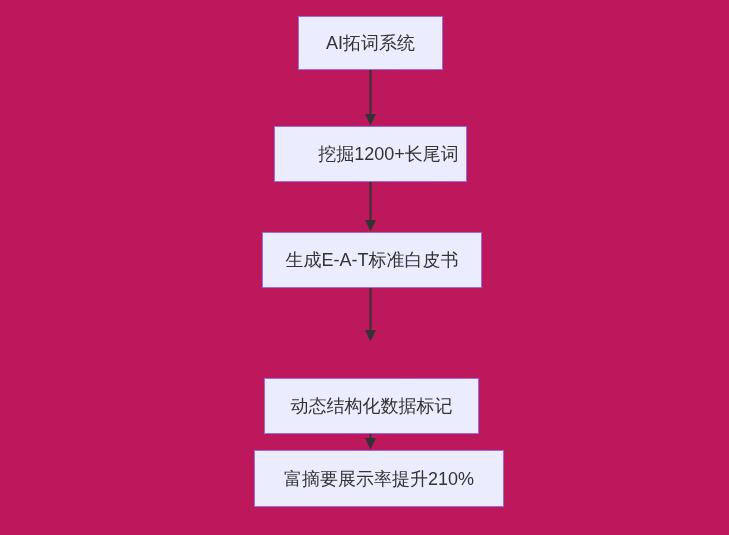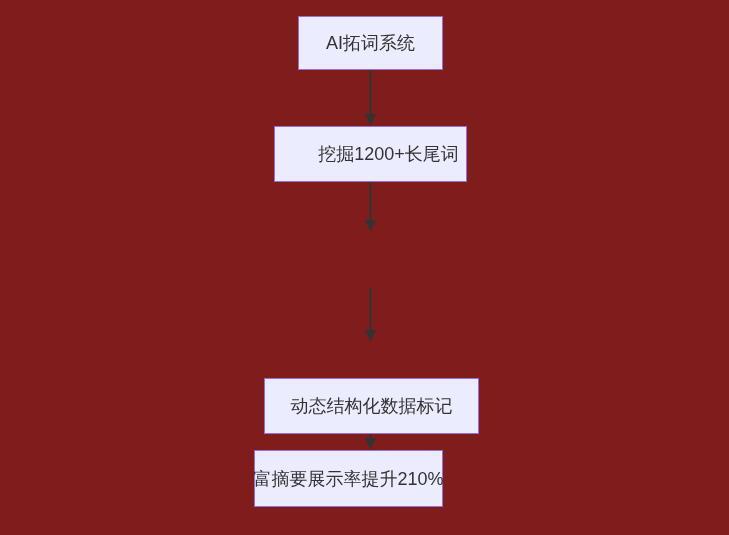--- a/index.html
+++ b/index.html
@@ -5,21 +5,21 @@
   html, body {
     margin: 0;
     padding: 0;
     background: #fafafa;
     font-family: "Liberation Sans", "DejaVu Sans", sans-serif;
   }
   .canvas {
     position: relative;
     width: 729px;
     height: 535px;
-    background: #7f1d1d;
+    background: #be185d;
     overflow: hidden;
   }
   .edges {
     position: absolute;
     left: 0;
     top: 0;
     width: 729px;
     height: 535px;
     pointer-events: none;
   }
@@ -33,21 +33,21 @@
     display: flex;
     align-items: center;
     justify-content: center;
     text-align: center;
     white-space: nowrap;
   }
   .n1 { left: 298px; top: 16px;  width: 145px; height: 54px; }
   .n2 { left: 274px; top: 126px; width: 193px; height: 56px; padding-left: 36px; }
   .n3 { left: 262px; top: 232px; width: 220px; height: 56px; }
   .n4 { left: 264px; top: 342px; width: 215px; height: 56px; margin-top: 36px; }
-  .n5 { left: 254px; top: 450px; width: 189px; height: 57px; }
+  .n5 { left: 254px; top: 450px; width: 250px; height: 57px; }
 </style>
 </head>
 <body>
 
 <div class="canvas">
 
   <svg class="edges" viewBox="0 0 729 535" xmlns="http://www.w3.org/2000/svg">
     <g>
       <line x1="370.5" y1="70" x2="370.5" y2="115" stroke="#333333" stroke-width="2"></line>
       <polygon points="365,114 376,114 370.5,125.5" fill="#333333"></polygon>
@@ -67,20 +67,23 @@
   </svg>
 
   <div class="node n1">
     <span>AI拓词系统</span>
   </div>
 
   <div class="node n2">
     <span>挖掘1200+长尾词</span>
   </div>
 
+  <div class="node n3">
+    <span>生成E-A-T标准白皮书</span>
+  </div>
 
   <div class="node n4">
     <span>动态结构化数据标记</span>
   </div>
 
   <div class="node n5">
     <span>富摘要展示率提升210%</span>
   </div>
 
 </div>

